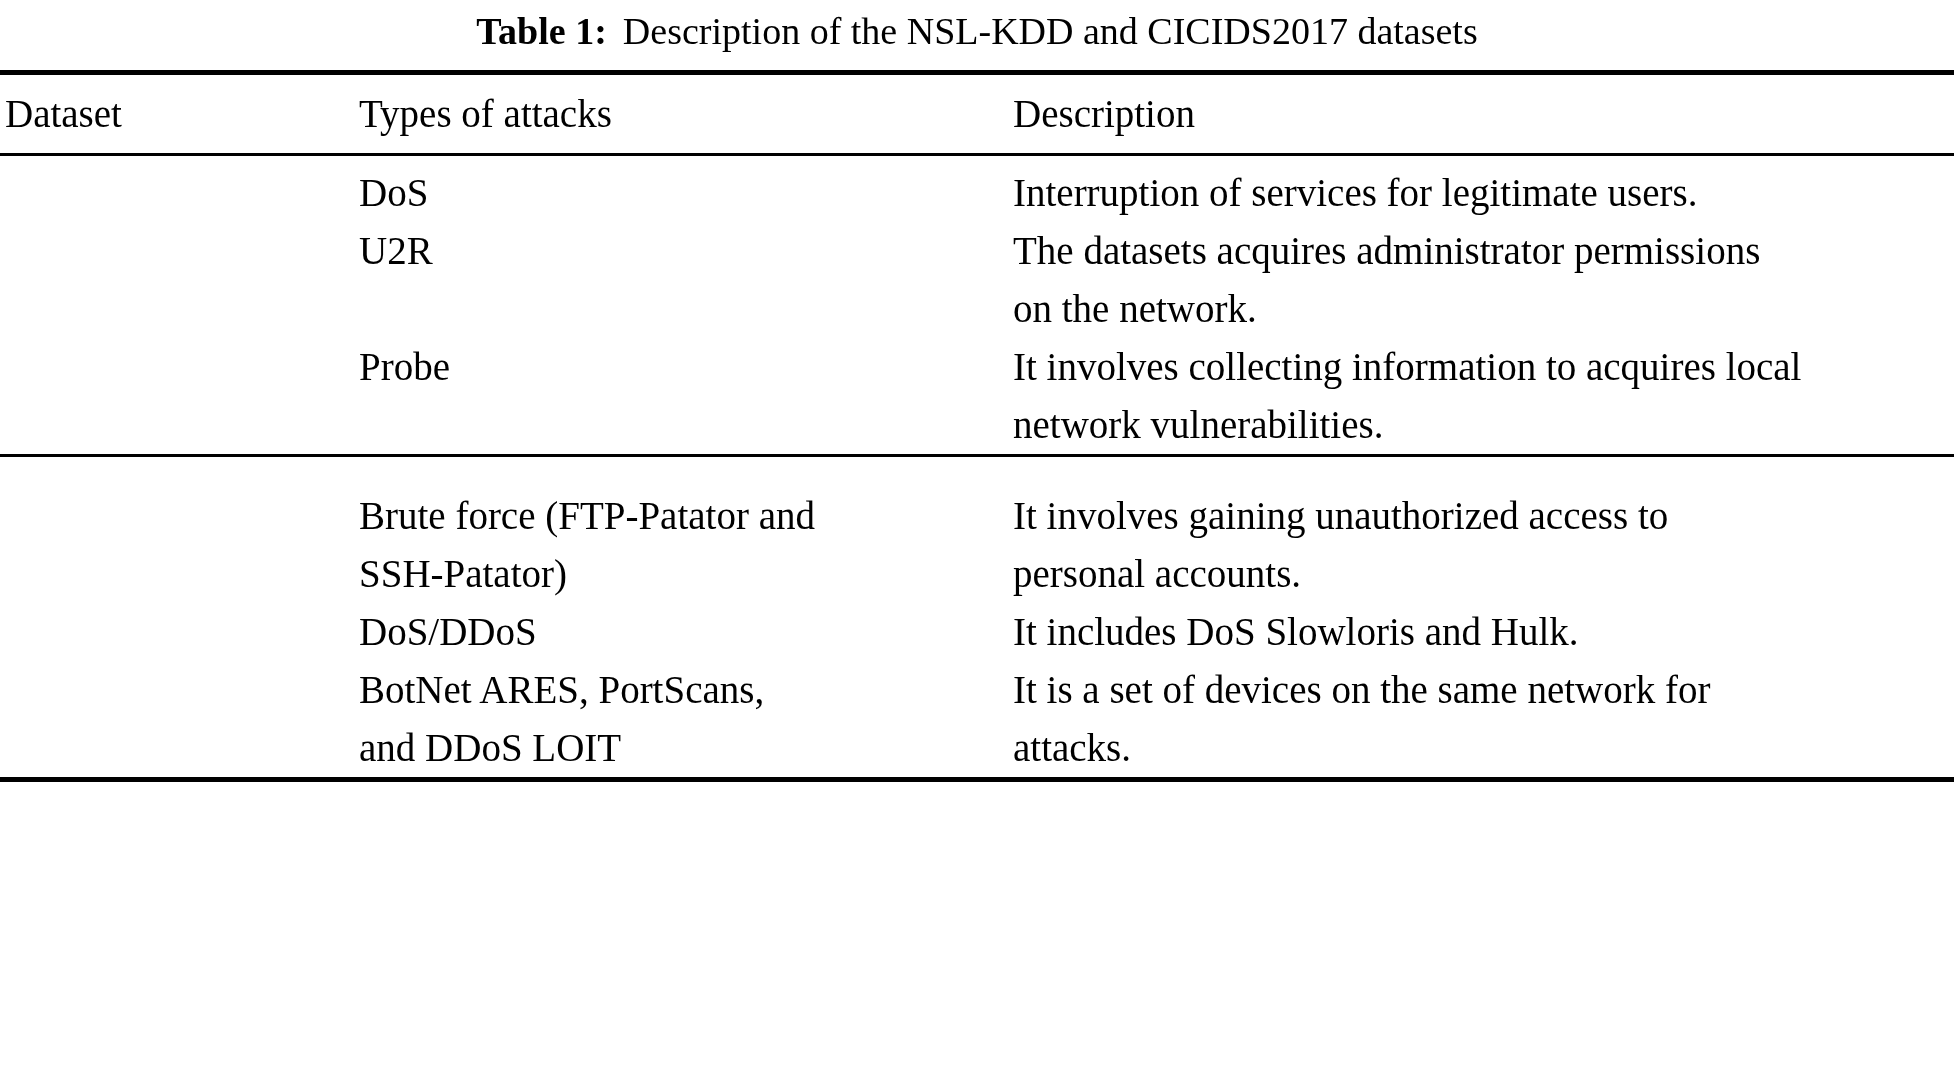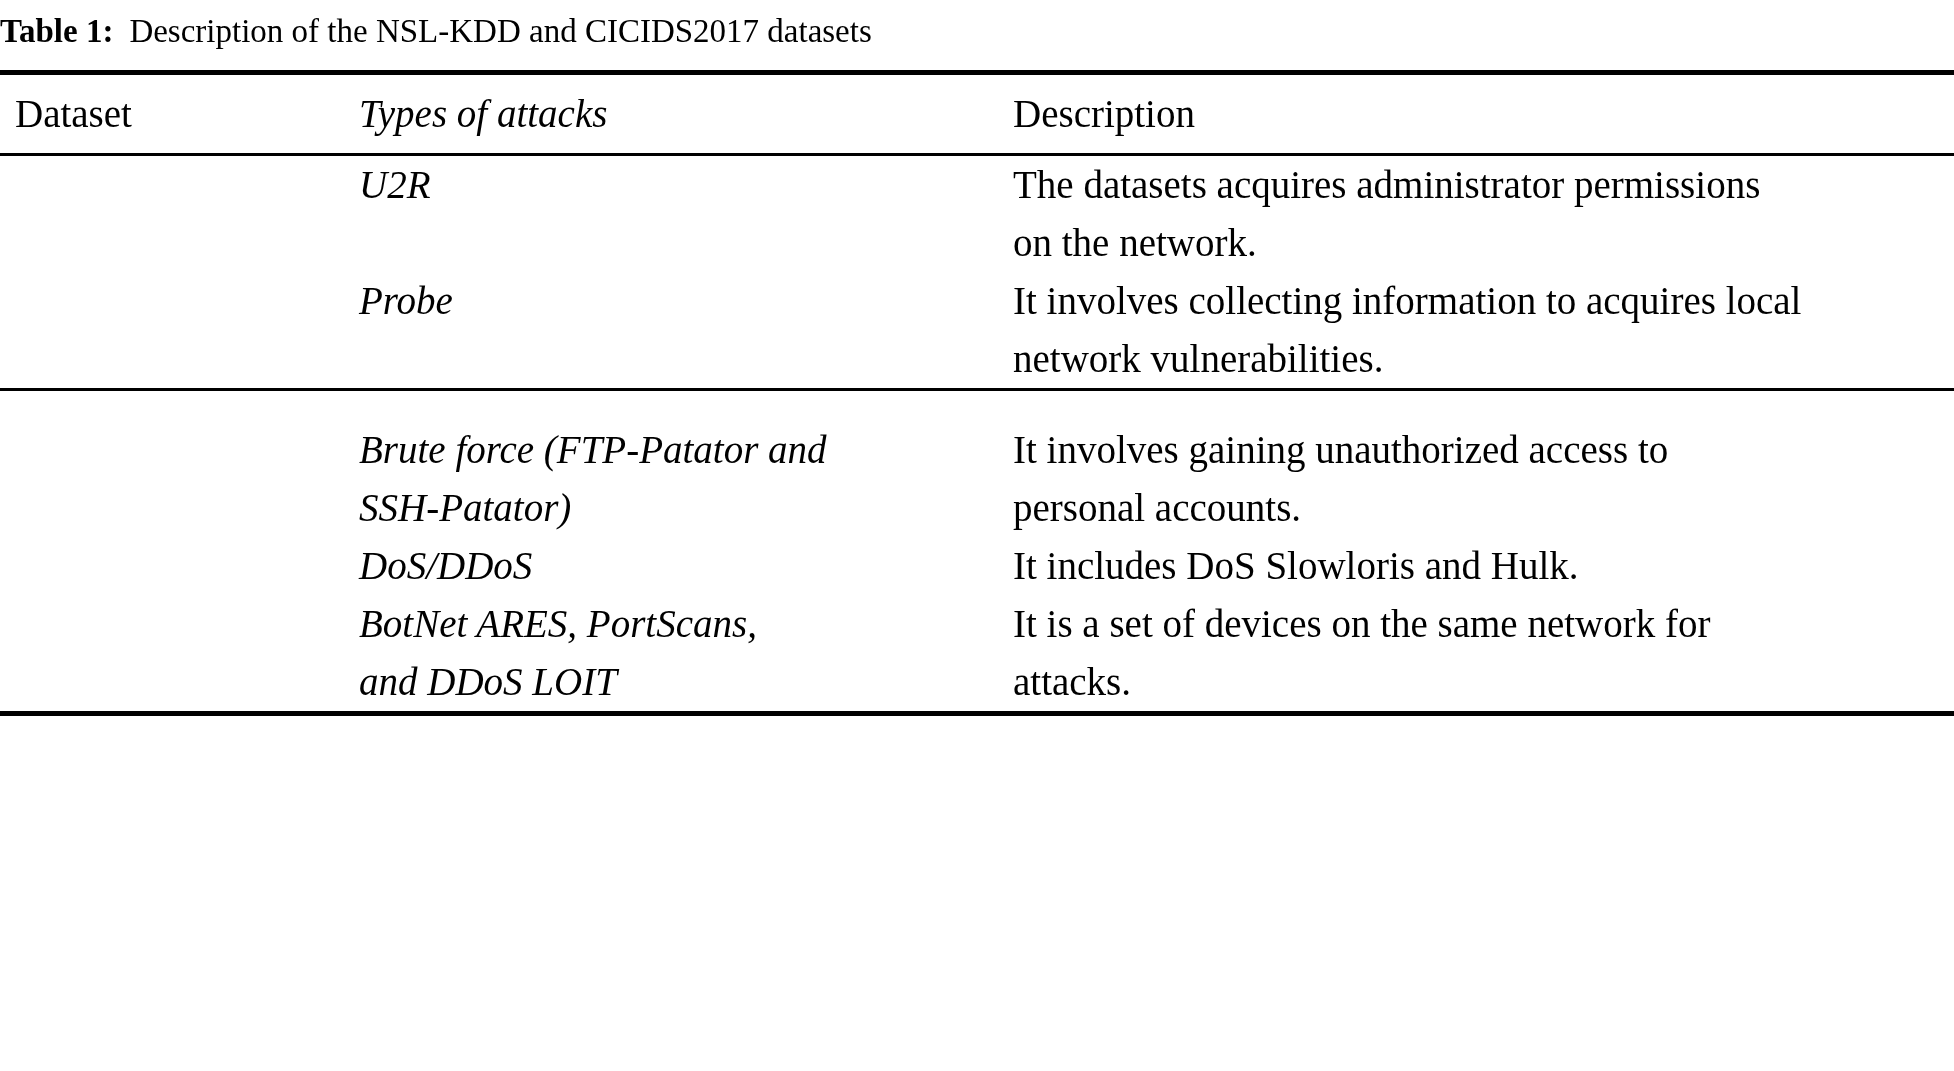--- a/index.html
+++ b/index.html
@@ -16,21 +16,22 @@
   }
   .page {
     width: 1954px;
     height: 1071px;
     background: #ffffff;
   }
   
   .caption {
     box-sizing: border-box;
     height: 70px;
-    font-size: 33px;
+    text-align: center;
+    font-size: 38px;
     line-height: 58px;
     padding-top: 2px;
     white-space: nowrap;
   }
   .caption-label {
     font-weight: bold;
     margin-right: 16px;
   }
   
   table.datasets {
@@ -54,22 +55,22 @@
     vertical-align: middle;
     padding: 0;
   }
   tbody.section-first { border-bottom: 3px solid #000; }
 
   td {
     vertical-align: top;
     padding: 0;
     white-space: pre-line;
   }
-  th.col-dataset, td.cell-dataset { padding-left: 15px; }
-  th.col-types,   td.cell-types   { padding-left: 2px; font-style: italic; }
+  th.col-dataset, td.cell-dataset { padding-left: 5px; }
+  th.col-types,   td.cell-types   { padding-left: 2px; }
   th.col-desc,    td.cell-desc    { padding-left: 2px; padding-right: 4px; }
 
   
   tbody.section-first  tr.row-first td { padding-top: 8px; }
   tbody.section-second tr.row-first td { padding-top: 30px; }
 </style>
 </head>
 <body>
 
 <div class="page">
@@ -86,20 +87,25 @@
     </colgroup>
     <thead>
       <tr>
         <th class="col-dataset">Dataset</th>
         <th class="col-types">Types of attacks</th>
         <th class="col-desc">Description</th>
       </tr>
     </thead>
 
     <tbody class="section-first">
+      <tr class="row-first">
+        <td class="cell-dataset"></td>
+        <td class="cell-types">DoS</td>
+        <td class="cell-desc">Interruption of services for legitimate users.</td>
+      </tr>
       <tr>
         <td class="cell-dataset"></td>
         <td class="cell-types">U2R</td>
         <td class="cell-desc">The datasets acquires administrator permissions
 on the network.</td>
       </tr>
       <tr class="row-last">
         <td class="cell-dataset"></td>
         <td class="cell-types">Probe</td>
         <td class="cell-desc">It involves collecting information to acquires local

